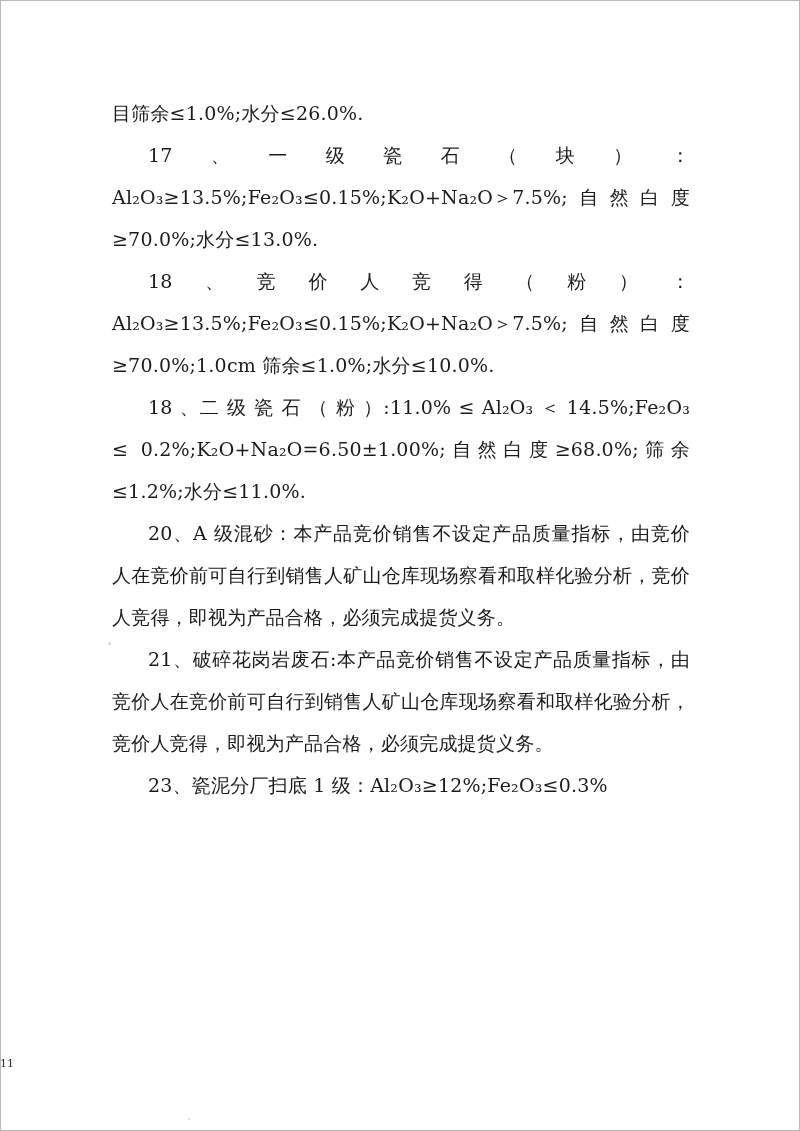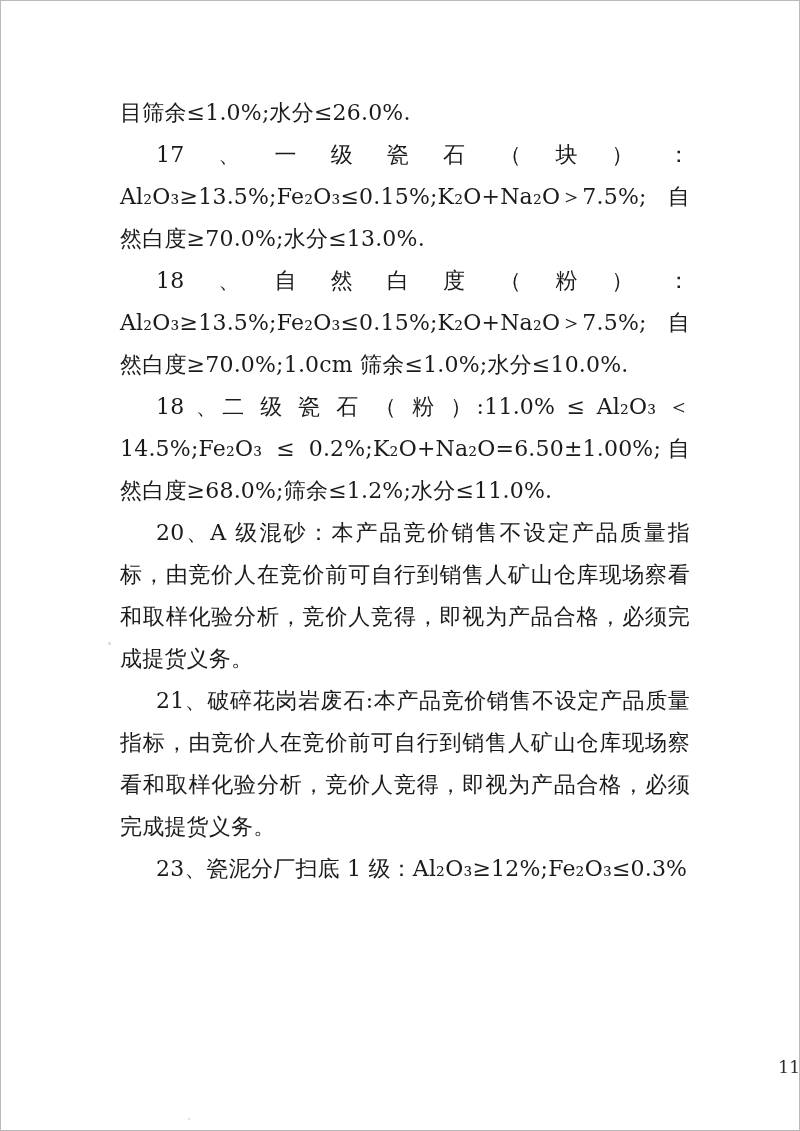--- a/index.html
+++ b/index.html
@@ -25,45 +25,45 @@
     pointer-events: none;
   }
   .content {
     position: absolute;
     left: 112px;
     top: 92px;
     width: 578px;
   }
   .para {
     font-family: "DejaVu Serif", "Liberation Serif", serif;
-    font-size: 22px;
+    font-size: 19px;
     line-height: 42px;
     color: #1b1b1b;
-    margin: 0 0 0 8px;
+    margin: 0 0 0 0;
     text-align: justify;
     text-justify: inter-ideograph;
     letter-spacing: 0.2px;
   }
   .para.indent {
     text-indent: 36px;
   }
   b, .bold {
     font-weight: 400;
   }
   .formula {
     font-family: "DejaVu Serif", "Liberation Serif", serif;
   }
   .pagenum {
     position: absolute;
     left: 0;
     right: 0;
     top: 1057px;
-    text-align: right;
+    text-align: left;
     font-family: "DejaVu Serif", "Liberation Serif", serif;
-    font-size: 17px;
+    font-size: 11px;
     color: #2b2b2b;
   }
   .smudge {
     position: absolute;
     width: 3px;
     height: 3px;
     background: #d8d8d8;
     border-radius: 50%;
   }
 </style>
@@ -77,21 +77,21 @@
 
     <p class="para">
       <span>目筛余≤1.0%;水分≤26.0%.</span>
     </p>
 
     <p class="para indent">
       <span class="bold">17、</span><span class="bold">一级瓷石（块）：</span><span class="formula">Al₂O₃≥13.5%;Fe₂O₃≤0.15%;K₂O+Na₂O＞7.5%;自然白度≥70.0%;水分≤13.0%.</span>
     </p>
 
     <p class="para indent">
-      <span class="bold">18、</span><span class="bold">自然白度（粉）：</span><span class="formula">Al₂O₃≥13.5%;Fe₂O₃≤0.15%;K₂O+Na₂O＞7.5%;自然白度≥70.0%;1.0cm 筛余≤1.0%;水分≤10.0%.</span>
+      <span class="bold">18、</span><span class="bold">竞价人竞得（粉）：</span><span class="formula">Al₂O₃≥13.5%;Fe₂O₃≤0.15%;K₂O+Na₂O＞7.5%;自然白度≥70.0%;1.0cm 筛余≤1.0%;水分≤10.0%.</span>
     </p>
 
     <p class="para indent">
       <span class="bold">18 、</span><span class="bold">二 级 瓷 石 （ 粉 ）:</span><span class="formula">11.0% ≤ Al₂O₃ ＜ 14.5%;Fe₂O₃ ≤ 0.2%;K₂O+Na₂O=6.50±1.00%;自然白度≥68.0%;筛余≤1.2%;水分≤11.0%.</span>
     </p>
 
     <p class="para indent">
       <span class="bold">20、</span><span class="bold">A 级混砂：</span><span>本产品竞价销售不设定产品质量指标，由竞价人在竞价前可自行到销售人矿山仓库现场察看和取样化验分析，竞价人竞得，即视为产品合格，必须完成提货义务。</span>
     </p>
 

